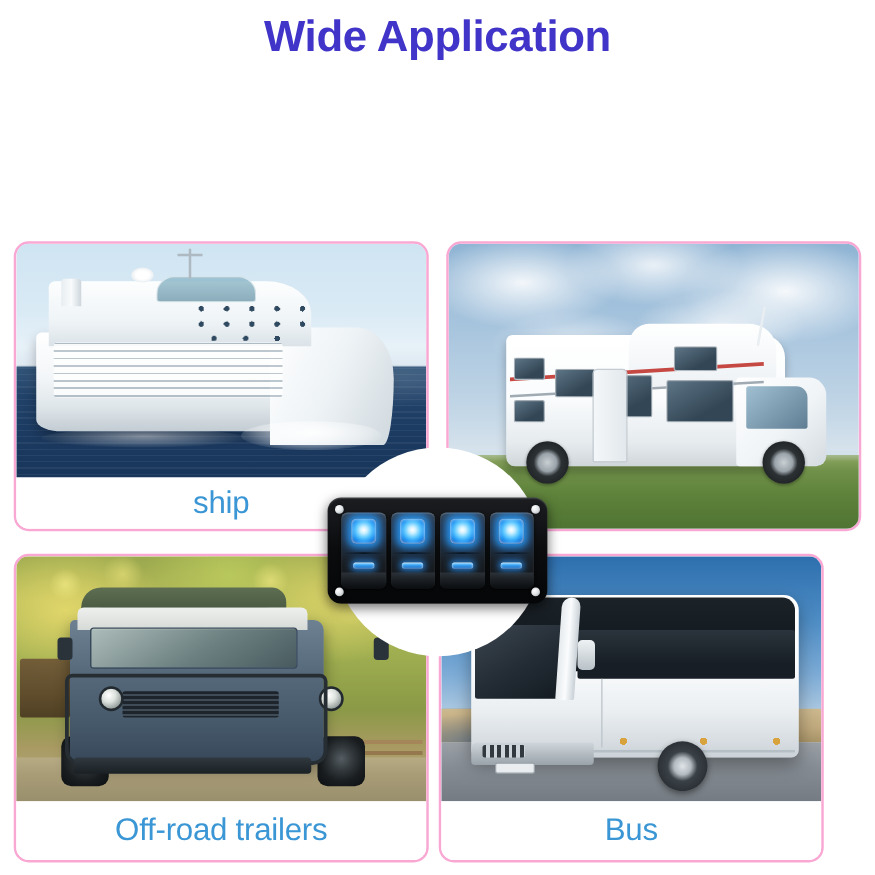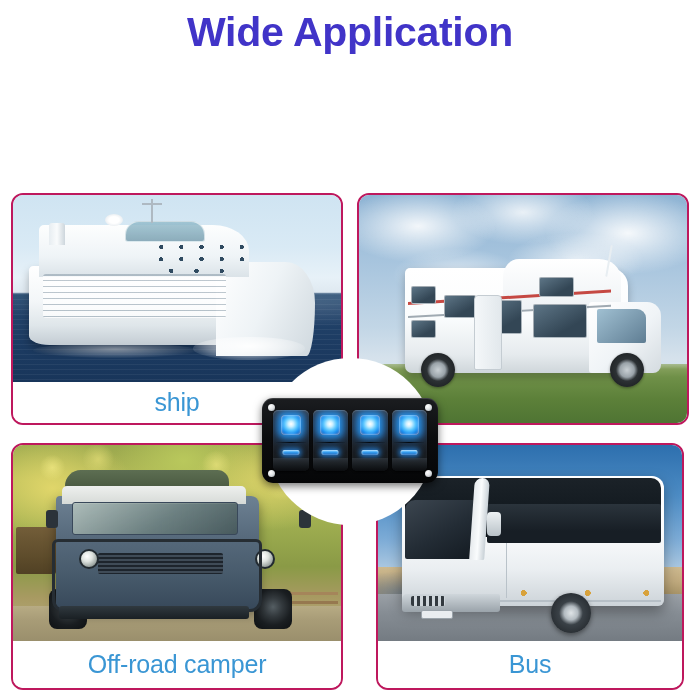--- a/index.html
+++ b/index.html
@@ -15,21 +15,21 @@
     position: relative;
   }
 
   
   #header {
     width: 700px;
     padding-top: 12px;
     text-align: center;
   }
   #page-title {
-    font-size: 41px;
+    font-size: 35px;
     font-weight: 700;
     color: #4134c8;
     letter-spacing: -0.3px;
     line-height: 1.0;
     margin: 0 0 8px 0;
   }
   #subtitle {
     font-size: 22.5px;
     color: #161616;
     line-height: 1.33;
@@ -43,31 +43,31 @@
   #grid {
     position: absolute;
     left: 0;
     top: 190px;
     width: 700px;
     height: 510px;
   }
   .card {
     position: absolute;
     box-sizing: border-box;
-    border: 2px solid #be185d;
+    border: 2px solid #f9a8d4;
     border-radius: 12px;
     background: #ffffff;
     overflow: hidden;
     display: flex;
     flex-direction: column;
   }
   .card.tl { left: 11px;  top: 3px;   width: 332px; height: 232px; }
   .card.tr { left: 357px; top: 3px;   width: 332px; height: 232px; }
   .card.bl { left: 11px;  top: 253px; width: 332px; height: 247px; }
-  .card.br { left: 376px; top: 253px; width: 308px; height: 247px; }
+  .card.br { left: 351px; top: 253px; width: 308px; height: 247px; }
 
   .photo {
     position: relative;
     width: 100%;
     flex: 1 1 auto;
     overflow: hidden;
   }
   .caption {
     flex: 0 0 auto;
     height: 41px;
@@ -715,21 +715,21 @@
       <div class="or-roof"></div>
       <div class="or-windshield"></div>
       <div class="or-mirror l"></div>
       <div class="or-mirror r"></div>
       <div class="or-grille"></div>
       <div class="or-lamp l"></div>
       <div class="or-lamp r"></div>
       <div class="or-bullbar"></div>
       <div class="or-bumper"></div>
     </div>
-    <div class="caption">Off-road camper</div>
+    <div class="caption">Off-road trailers</div>
   </div>
 
   <div class="card br">
     <div class="photo">
       <div class="bus-sky"></div>
       <div class="bus-hills"></div>
       <div class="bus-road"></div>
       <div class="bus-body"></div>
       <div class="bus-glass-top"></div>
       <div class="bus-glass-side"></div>

